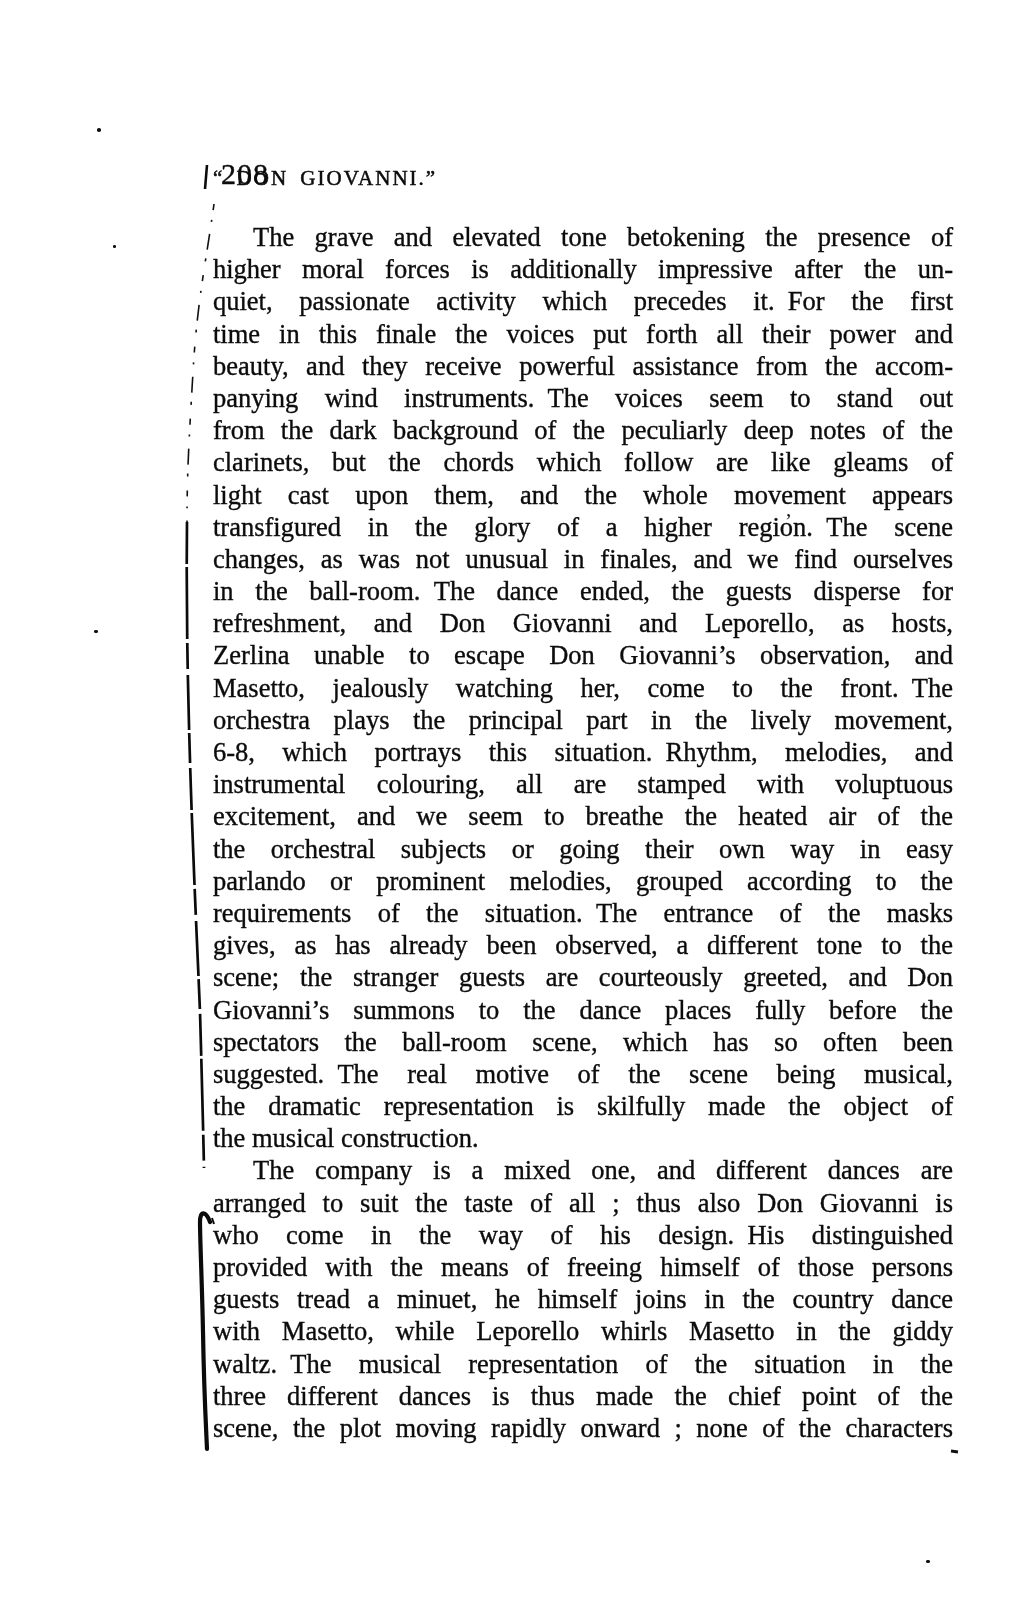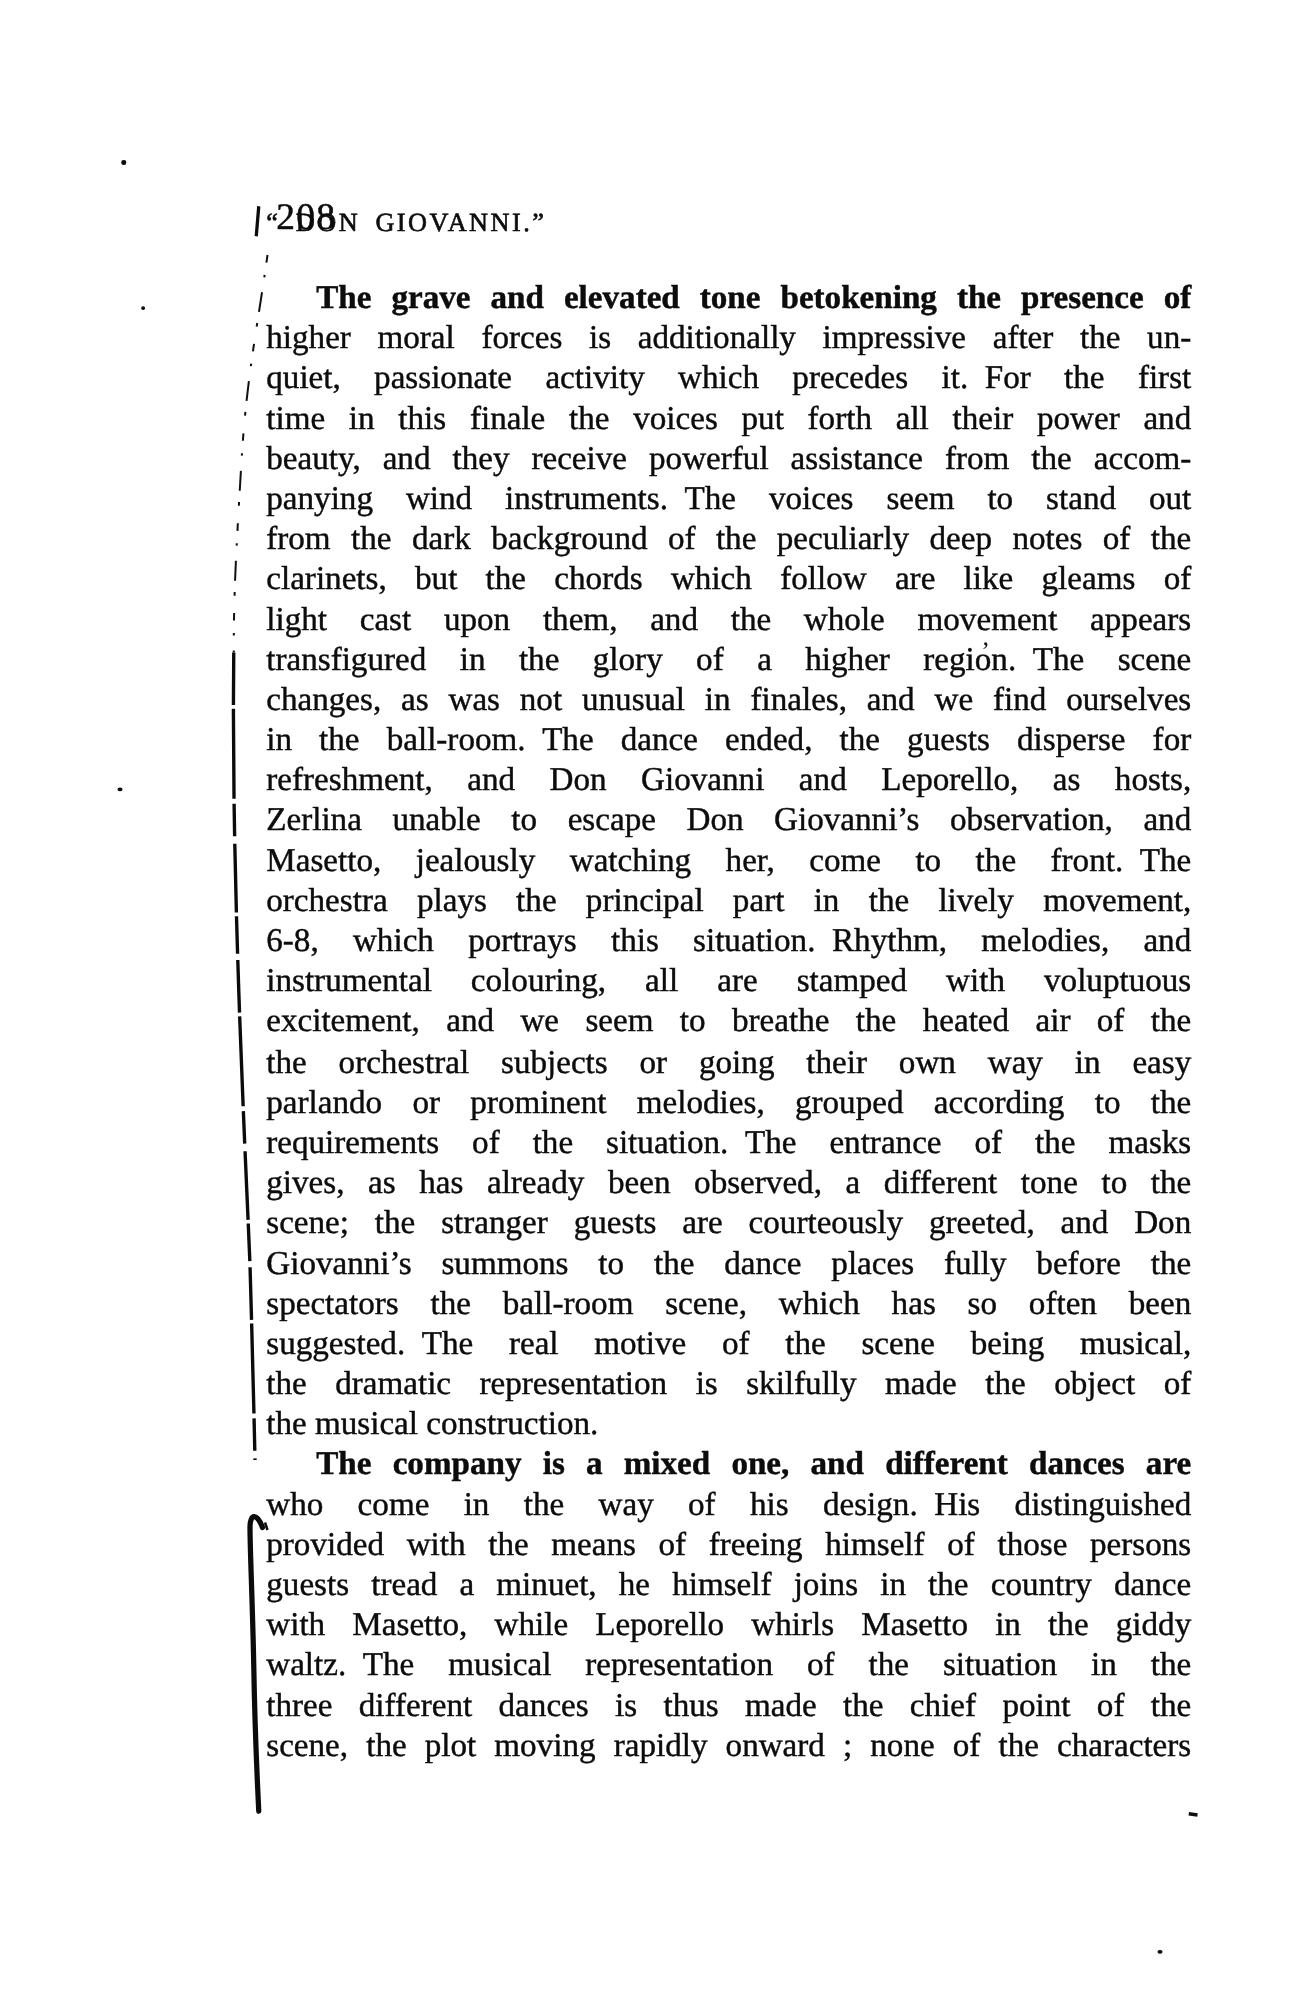--- a/index.html
+++ b/index.html
@@ -28,21 +28,21 @@
   .body-text{
     position:absolute;left:213px;top:221px;width:740px;
     font-size:26.5px;
     -webkit-text-stroke:0.35px #0c0c0c;
   }
   .line{
     height:32.2px;line-height:32.2px;
     text-align:justify;text-align-last:justify;
     overflow:visible;
   }
-  .line.indent{text-indent:40px;font-weight:bold;}
+  .line.indent{text-indent:40px;}
   .line.noj{text-align:right;text-align-last:left;}
   .speck{position:absolute;background:#0e0e0e;border-radius:45%;}
   .comma-mark{
     position:absolute;left:786px;top:497px;
     font-size:21px;color:#141414;
   }
 </style>
 </head>
 <body>
 
@@ -90,20 +90,21 @@
       <div class="line">parlando or prominent melodies, grouped according to the</div>
       <div class="line">requirements of the situation. The entrance of the masks</div>
       <div class="line">gives, as has already been observed, a different tone to the</div>
       <div class="line">scene; the stranger guests are courteously greeted, and Don</div>
       <div class="line">Giovanni’s summons to the dance places fully before the</div>
       <div class="line">spectators the ball-room scene, which has so often been</div>
       <div class="line">suggested. The real motive of the scene being musical,</div>
       <div class="line">the dramatic representation is skilfully made the object of</div>
       <div class="line noj">the musical construction.</div>
       <div class="line indent">The company is a mixed one, and different dances are</div>
+      <div class="line">arranged to suit the taste of all ; thus also Don Giovanni is</div>
       <div class="line">who come in the way of his design. His distinguished</div>
       <div class="line">provided with the means of freeing himself of those persons</div>
       <div class="line">guests tread a minuet, he himself joins in the country dance</div>
       <div class="line">with Masetto, while Leporello whirls Masetto in the giddy</div>
       <div class="line">waltz. The musical representation of the situation in the</div>
       <div class="line">three different dances is thus made the chief point of the</div>
       <div class="line">scene, the plot moving rapidly onward ; none of the characters</div>
     </div>
 
   <div class="speck" style="left:97px;top:128px;width:4px;height:4px;"></div>

